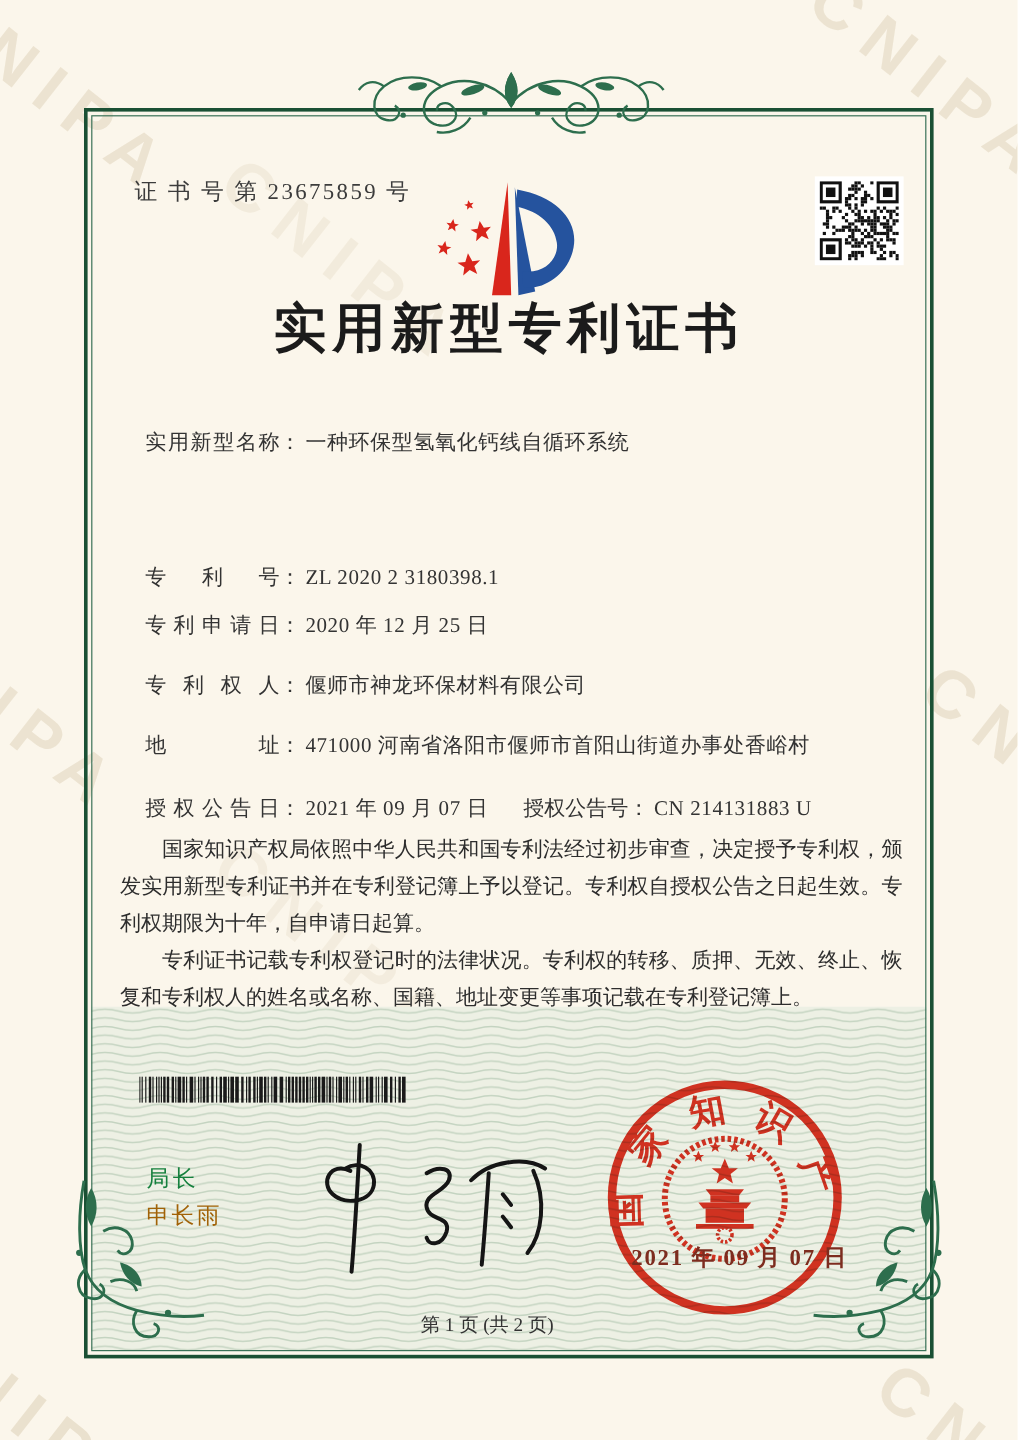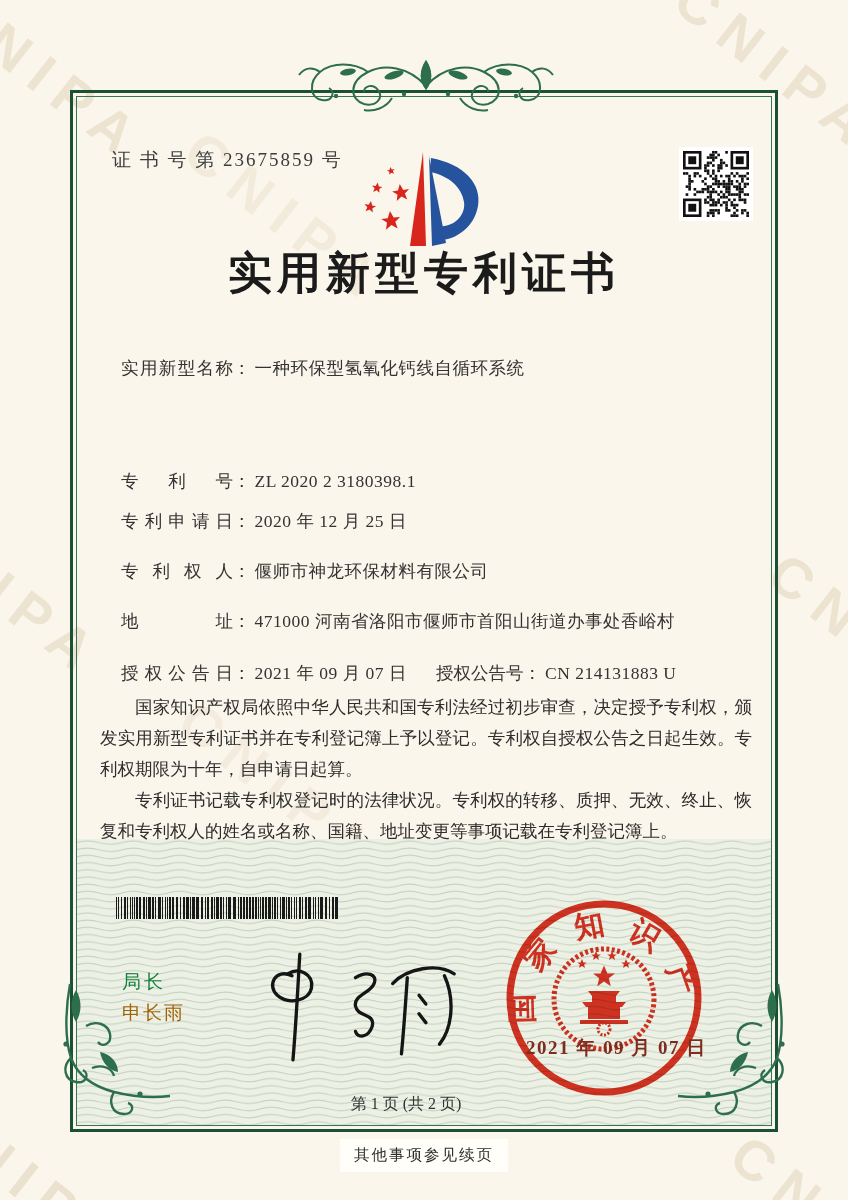--- a/index.html
+++ b/index.html
@@ -512,17 +512,14 @@
       <path d="M-22,3 L22,3 L18,8 L-18,8 Z"></path>
       <rect x="-16" y="8" width="32" height="12"></rect>
       <rect x="-24" y="21" width="48" height="4"></rect>
       <circle cy="30" r="6" fill="none" stroke="#df2a19" stroke-width="3" stroke-dasharray="2 1.6"></circle>
     </g>
   </svg>
   <div class="seal-date">2021 年 09 月 07 日</div>
 
   <div class="pageno">第 1 页 (共 2 页)</div>
 
-  <div class="footnote-wrap">
-    <span class="footnote">其他事项参见续页</span>
-  </div>
 
 </div>
 
 </body></html>

